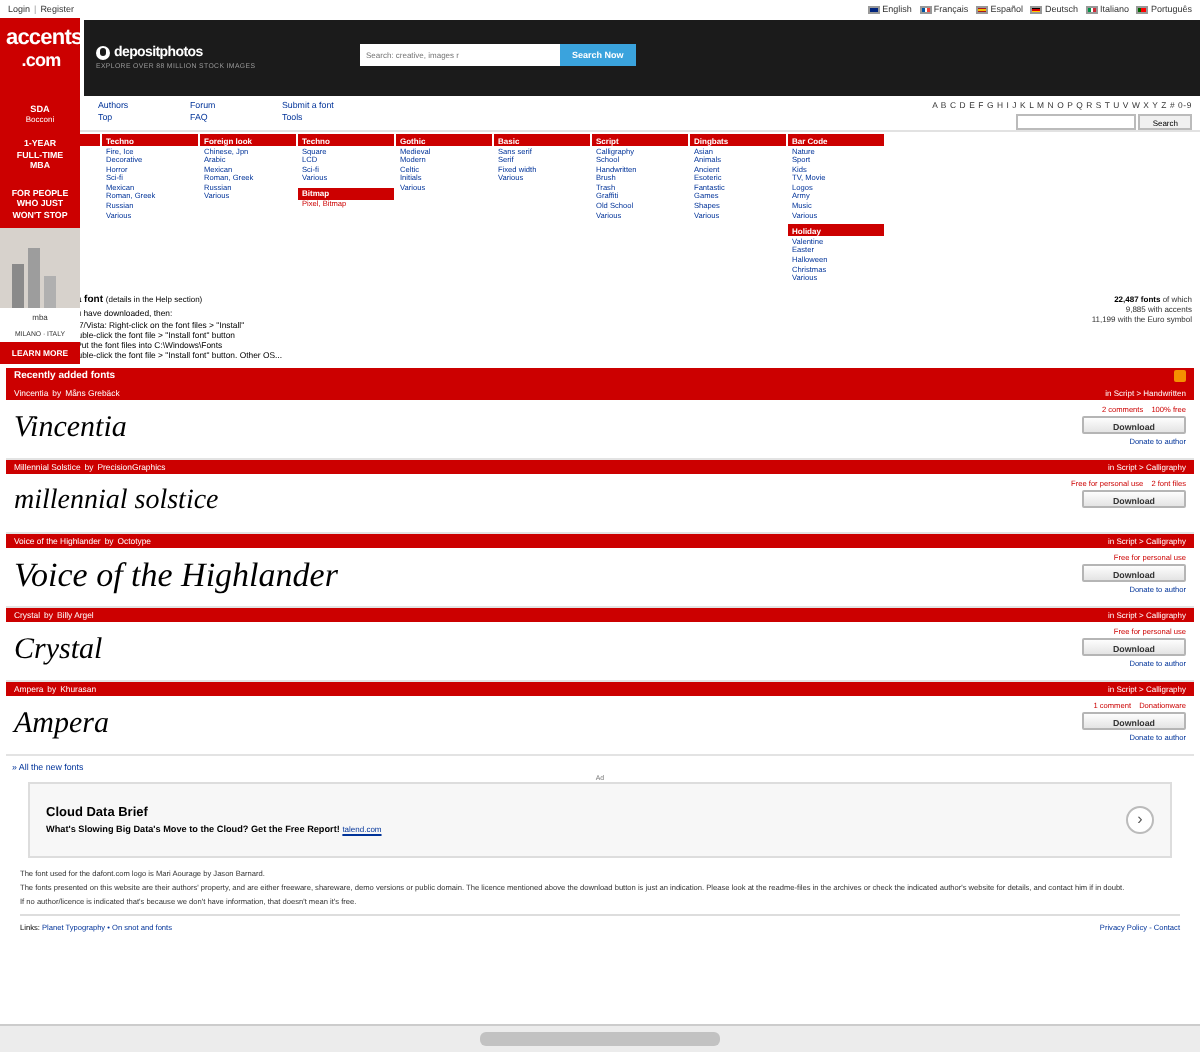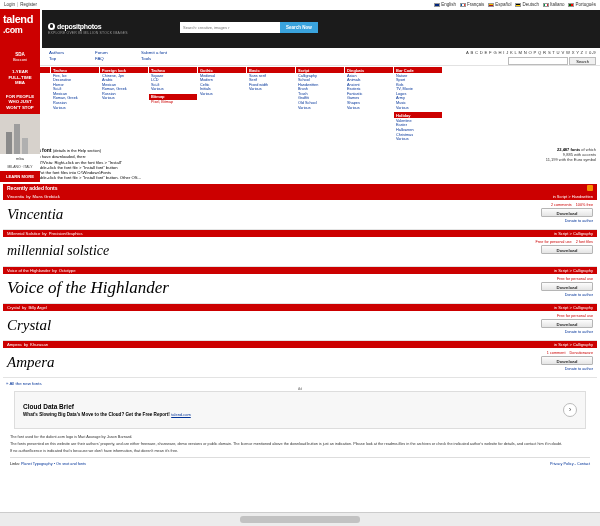--- a/index.html
+++ b/index.html
@@ -26,21 +26,21 @@
   .flag.it { background:linear-gradient(to right,#009246 33%,#fff 33%,#fff 66%,#ce2b37 66%); }
   .flag.pt { background:linear-gradient(to right,#006600 40%,#ff0000 40%); }
 
   
   .header { height:40px; background:#fff; display:flex; }
   .logo {
     width:40px; height:40px; background:#cc0000; color:#fff;
     font-weight:bold; font-size:11px; line-height:11px;
     padding:5px 2px 0 3px; letter-spacing:-0.4px;
   }
-  .logo .sub { font-size:9px; }
+  .logo .sub { font-size:9px;text-align:center; }
   .banner {
     flex:1; margin:1px 0 1px 2px; background:#1b1b1b; position:relative;
     display:flex; align-items:center;
   }
   .banner-inner { display:flex; flex-direction:column; padding-left:6px; }
   .dp-logo { display:flex; align-items:center; gap:2px; }
   .dp-circle { width:7px; height:7px; border-radius:50%; background:#fff; position:relative; }
   .dp-circle:after { content:""; position:absolute; left:1.6px; top:1.6px; width:3.8px; height:3.8px; border-radius:50%; background:#1b1b1b; }
   .dp-text { color:#fff; font-size:7px; font-weight:bold; letter-spacing:-0.3px; }
   .dp-tag { color:#9a9a9a; font-size:3.4px; margin-top:1.5px; letter-spacing:0.2px; }
@@ -169,21 +169,21 @@
       </span>
     <span class="lang">
         <i class="flag pt"></i>
         <span>Português</span>
       </span>
   </div>
 </div>
 
 <div class="header">
   <div class="logo">
-    <div>talend</div>
+    <div>accents</div>
     <div class="sub">.com</div>
   </div>
   <div class="banner">
     <div class="banner-inner">
       <div class="dp-logo">
         <span class="dp-circle"></span>
         <span class="dp-text">depositphotos</span>
       </div>
       <div class="dp-tag">EXPLORE OVER 88 MILLION STOCK IMAGES</div>
     </div>

